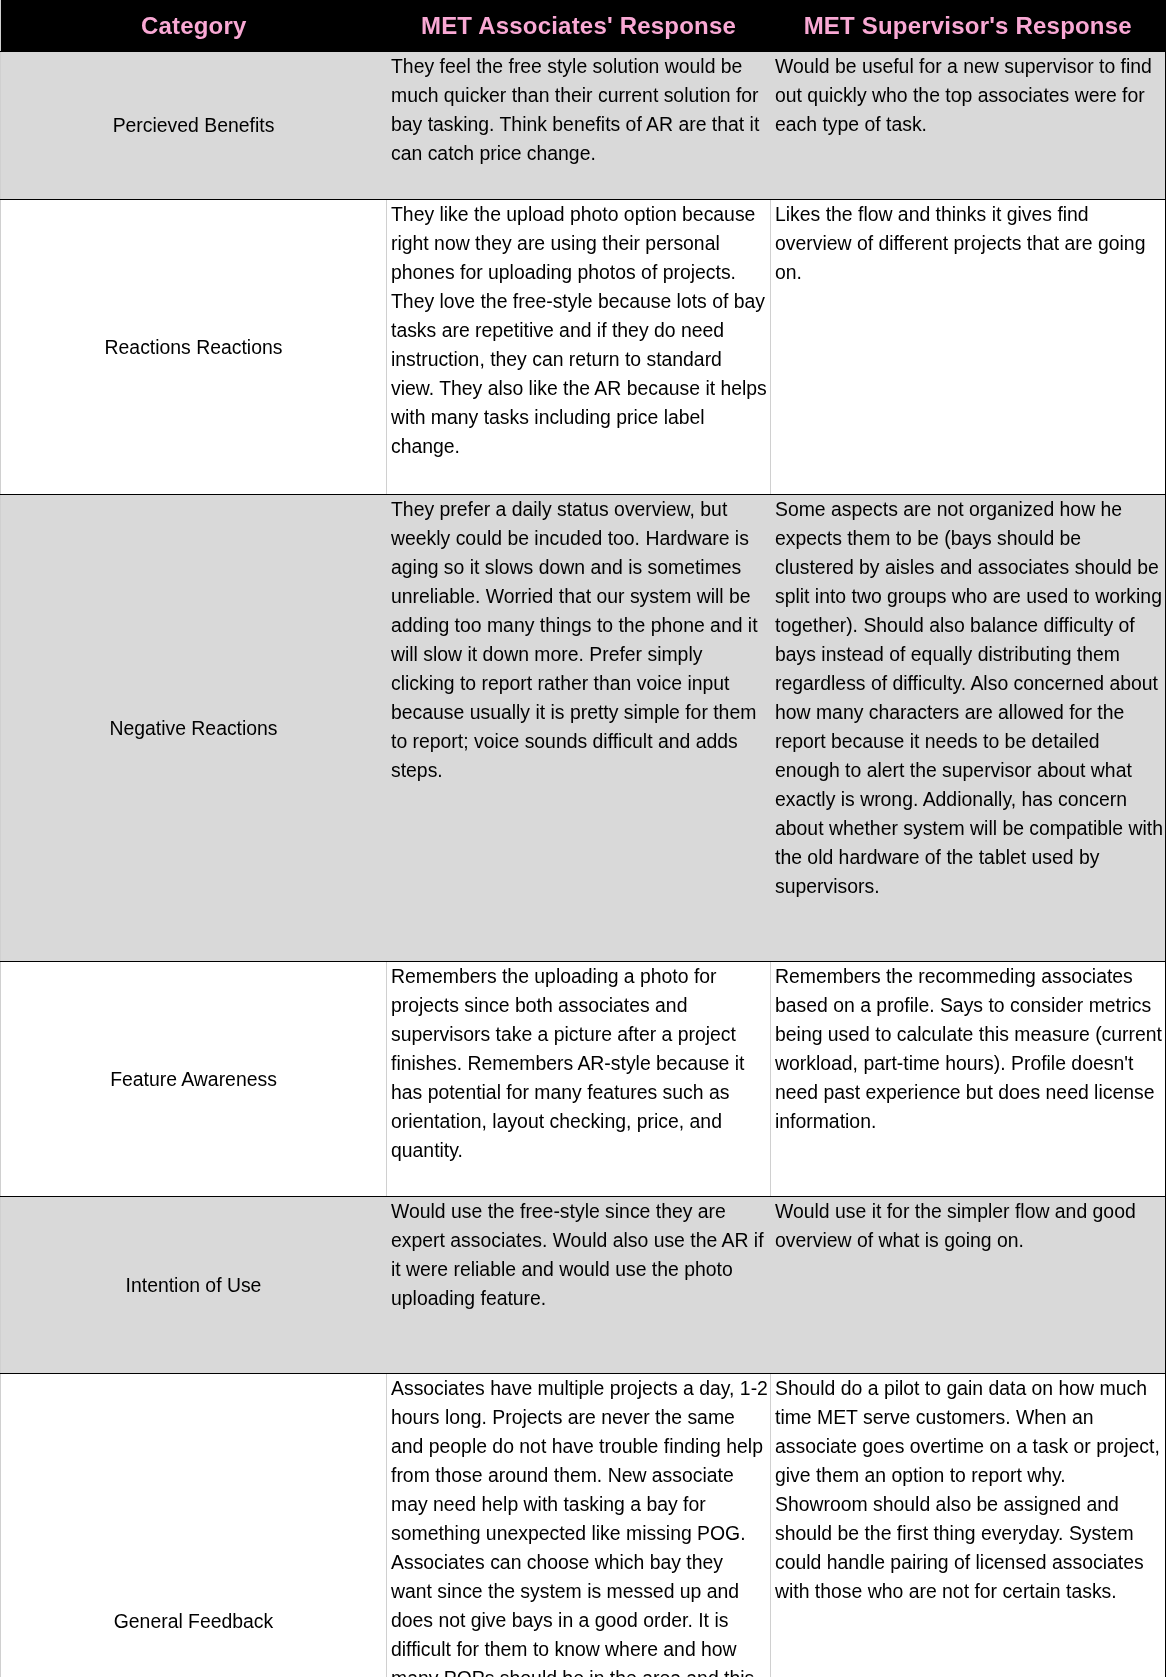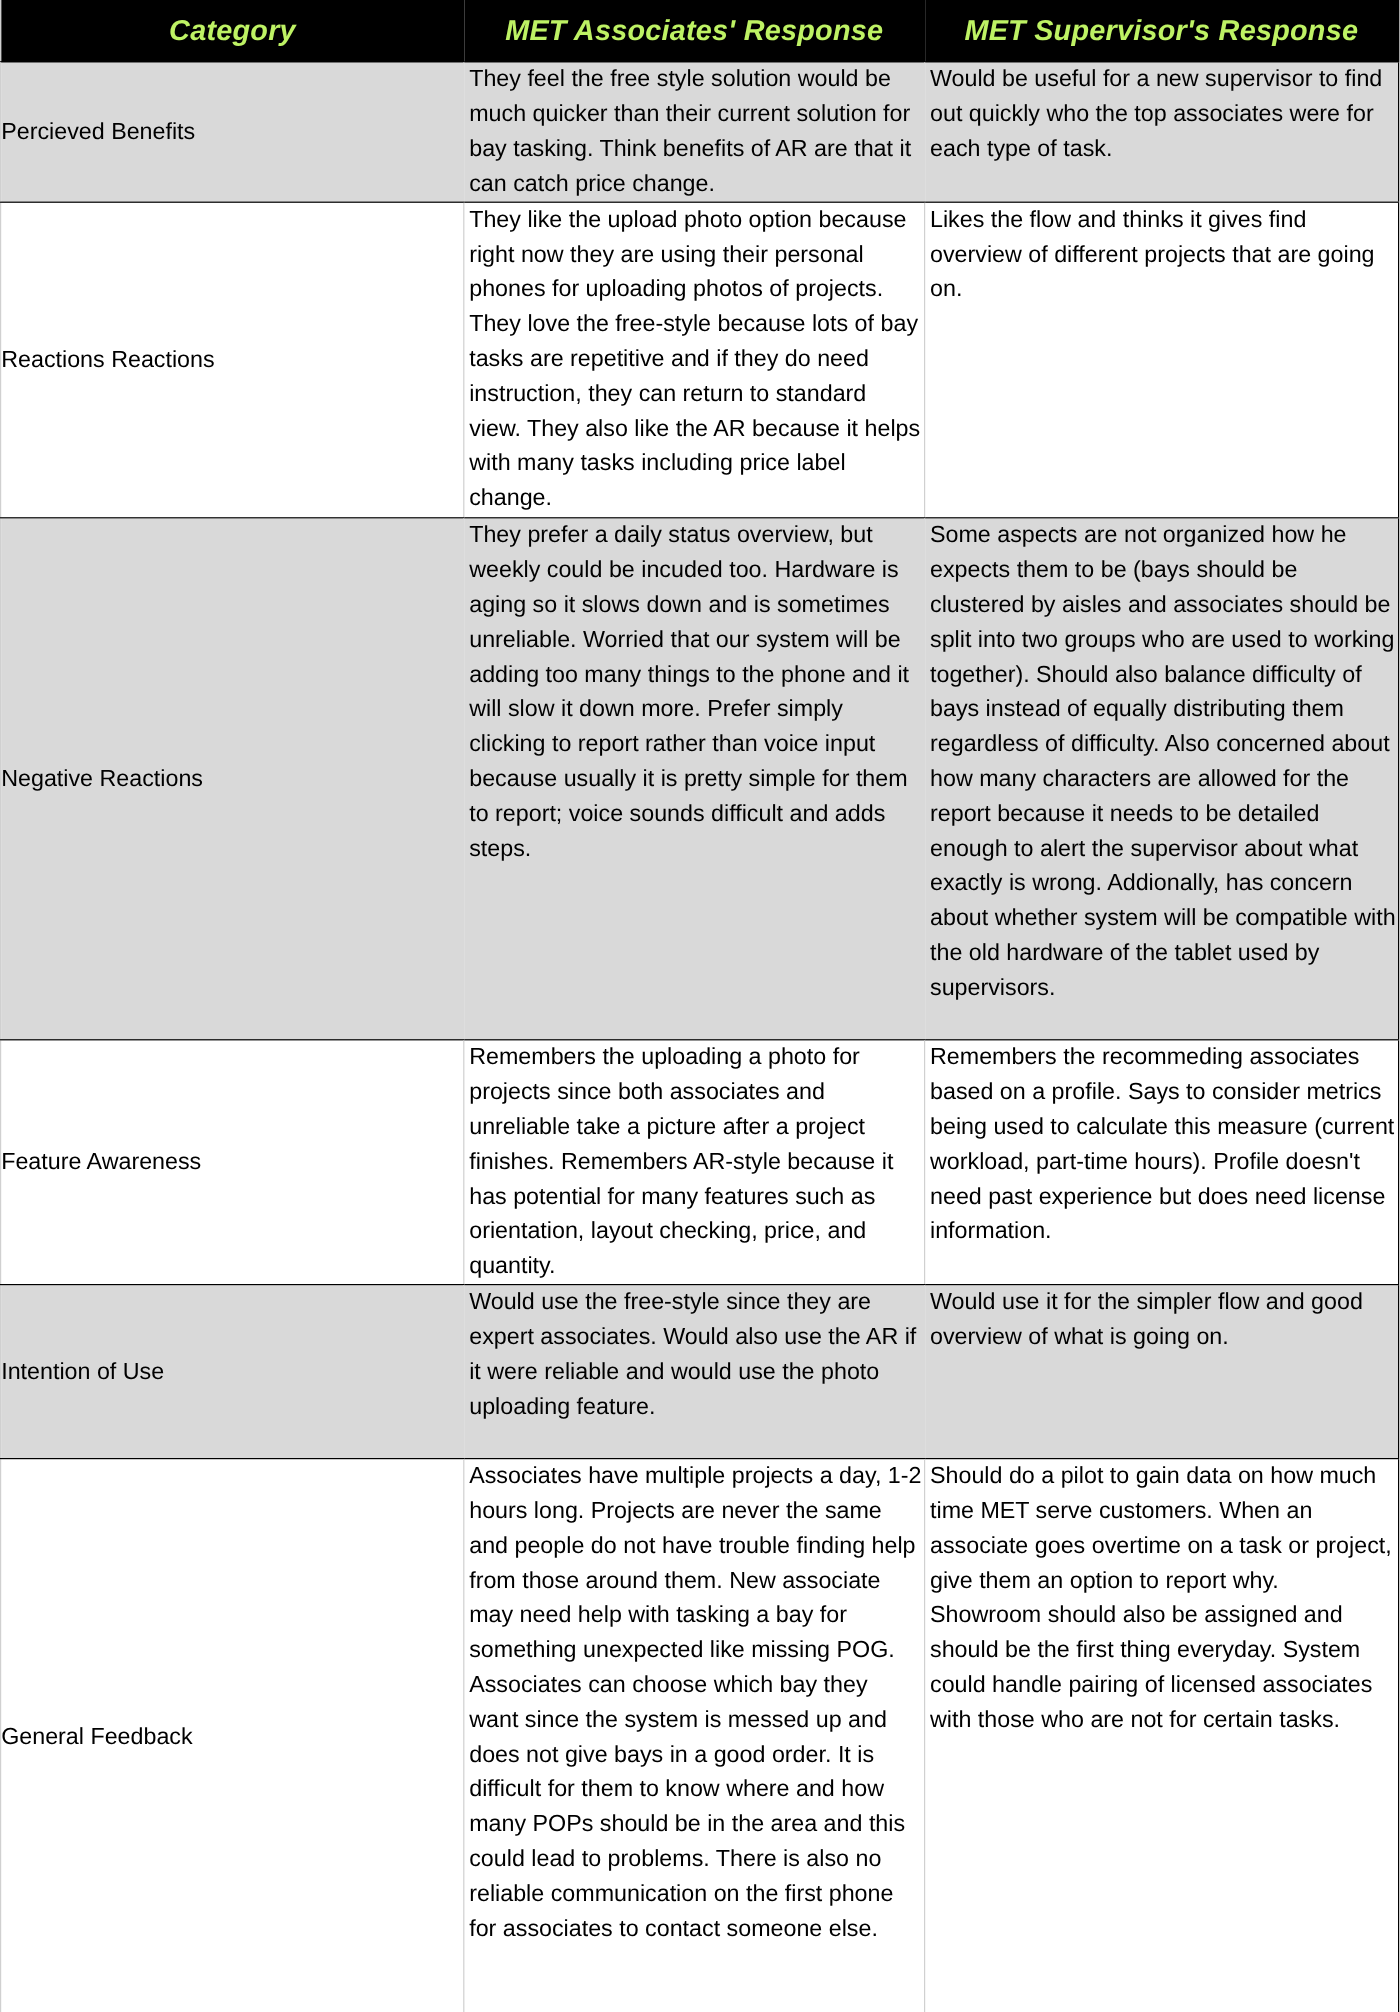--- a/index.html
+++ b/index.html
@@ -11,35 +11,34 @@
     table-layout: fixed;
     font-family: "Liberation Sans", sans-serif;
     color: #000;
     border-left: 1px solid #d0d0d0;
     border-right: 1px solid #000;
   }
   #tbl col.c0 { width: 386px; }
   #tbl col.c1 { width: 384px; }
   #tbl col.c2 { width: 395px; }
   #tbl th {
-    background: #000; color: #bef264;
+    background: #000; color: #f9a8d4;
     font-weight: bold; font-size: 24px;
     height: 51px; padding: 0; text-align: center; vertical-align: middle;
     letter-spacing: 0.2px;
-    font-style: italic;
   }
   #tbl td {
     font-size: 19.4px; line-height: 29px;
     padding: 0 2px 0 4px;
     vertical-align: top;
     border-top: 1px solid #000;
     border-bottom: 1px solid #000;
     word-wrap: break-word;
   }
-  #tbl td.cat { vertical-align: middle; padding: 0; }
+  #tbl td.cat { text-align: center; vertical-align: middle; padding: 16px; }
   #tbl tr.gray td { background: #d9d9d9; }
   #tbl tr.white td { background: #ffffff; }
   #tbl tr.white td.c1cell, #tbl tr.white td.c2cell { border-left: 1px solid #d0d0d0; margin-left: 23px; }
   #tbl tr.gray td.c1cell, #tbl tr.gray td.c2cell { border-left: 1px solid #d9d9d9; }
   tr.r1 td { height: 115px; margin-top: 48px; }
   tr.r2 td { height: 262px; }
   tr.r3 td { height: 434px; }
   tr.r4 td { height: 202px; }
   tr.r5 td { height: 144px; margin-top: 20px; }
   tr.r6 td { height: 463px; }
@@ -71,21 +70,21 @@
       <td class="c1cell">They like the upload photo option because right now they are using their personal phones for uploading photos of projects. They love the free-style because lots of bay tasks are repetitive and if they do need instruction, they can return to standard view. They also like the AR because it helps with many tasks including price label change.</td>
       <td class="c2cell">Likes the flow and thinks it gives find overview of different projects that are going on.</td>
     </tr>
     <tr class="gray r3">
       <td class="cat">Negative Reactions</td>
       <td class="c1cell">They prefer a daily status overview, but weekly could be incuded too. Hardware is aging so it slows down and is sometimes unreliable. Worried that our system will be adding too many things to the phone and it will slow it down more. Prefer simply clicking to report rather than voice input because usually it is pretty simple for them to report; voice sounds difficult and adds steps.</td>
       <td class="c2cell">Some aspects are not organized how he expects them to be (bays should be clustered by aisles and associates should be split into two groups who are used to working together). Should also balance difficulty of bays instead of equally distributing them regardless of difficulty. Also concerned about how many characters are allowed for the report because it needs to be detailed enough to alert the supervisor about what exactly is wrong. Addionally, has concern about whether system will be compatible with the old hardware of the tablet used by supervisors.</td>
     </tr>
     <tr class="white r4">
       <td class="cat">Feature Awareness</td>
-      <td class="c1cell">Remembers the uploading a photo for projects since both associates and unreliable take a picture after a project finishes. Remembers AR-style because it has potential for many features such as orientation, layout checking, price, and quantity.</td>
+      <td class="c1cell">Remembers the uploading a photo for projects since both associates and supervisors take a picture after a project finishes. Remembers AR-style because it has potential for many features such as orientation, layout checking, price, and quantity.</td>
       <td class="c2cell">Remembers the recommeding associates based on a profile. Says to consider metrics being used to calculate this measure (current workload, part-time hours). Profile doesn't need past experience but does need license information.</td>
     </tr>
     <tr class="gray r5">
       <td class="cat">Intention of Use</td>
       <td class="c1cell">Would use the free-style since they are expert associates. Would also use the AR if it were reliable and would use the photo uploading feature.</td>
       <td class="c2cell">Would use it for the simpler flow and good overview of what is going on.</td>
     </tr>
     <tr class="white r6">
       <td class="cat">General Feedback</td>
       <td class="c1cell">Associates have multiple projects a day, 1-2 hours long. Projects are never the same and people do not have trouble finding help from those around them. New associate may need help with tasking a bay for something unexpected like missing POG. Associates can choose which bay they want since the system is messed up and does not give bays in a good order. It is difficult for them to know where and how many POPs should be in the area and this could lead to problems. There is also no reliable communication on the first phone for associates to contact someone else.</td>

